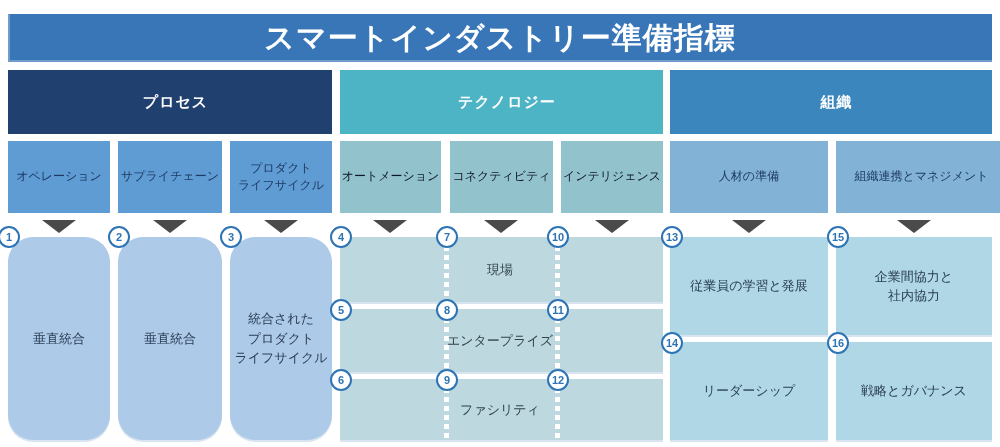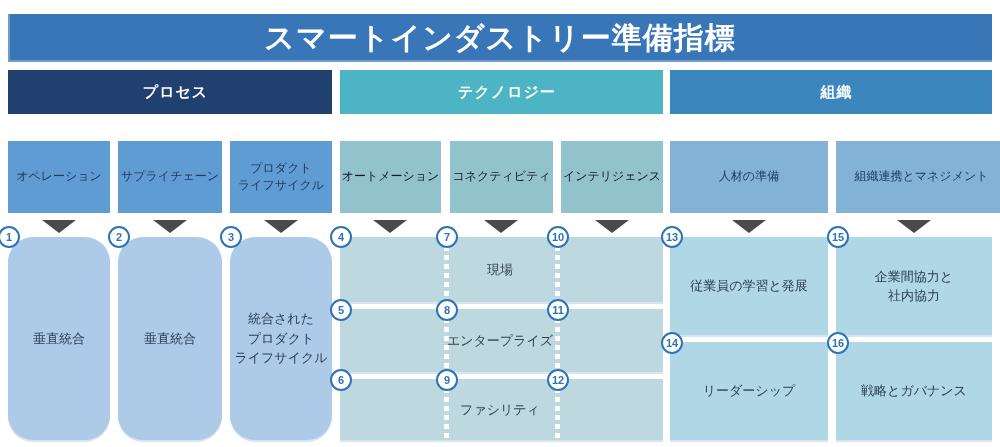--- a/index.html
+++ b/index.html
@@ -10,21 +10,21 @@
     --number-badge:#2e74b5; --arrow:#4a4a4a; --dark-text:#2b3e55; --subheader-text:#1e3a64;
   }
   html,body{margin:0;padding:0;background:#fff;}
   .canvas{position:relative;width:1000px;height:447px;background:#fff;overflow:hidden;
     font-family:"Liberation Sans","DejaVu Sans",sans-serif;}
   .abs{position:absolute;box-sizing:border-box;}
   .center{display:flex;align-items:center;justify-content:center;text-align:center;}
   .banner{left:8px;top:14px;width:984px;height:48px;background:var(--banner);
     color:#fff;font-size:30px;font-weight:bold;letter-spacing:1px;
     box-shadow:inset 2px -2px 0 rgba(255,255,255,0.28);}
-  .hdr{top:70px;height:44px;color:#fff;font-size:15px;font-weight:bold;letter-spacing:1px;padding-left:11px;}
+  .hdr{top:70px;height:64px;color:#fff;font-size:15px;font-weight:bold;letter-spacing:1px;padding-left:11px;}
   .hdr-process{left:8px;width:324px;background:var(--process-header);}
   .hdr-tech{left:340px;width:323px;background:var(--technology-header);}
   .hdr-org{left:670px;width:322px;background:var(--organization-header);}
   .sub{top:141px;height:72px;font-size:12px;color:var(--subheader-text);
     white-space:pre-line;line-height:1.45;}
   .sub-p{background:var(--process-subheader);}
   .sub-t{background:var(--technology-subheader);color:#0f172a;}
   .sub-o{background:var(--organization-subheader);}
   .tri{top:220px;width:0;height:0;border-left:17px solid transparent;
     border-right:17px solid transparent;border-top:13px solid var(--arrow);}

